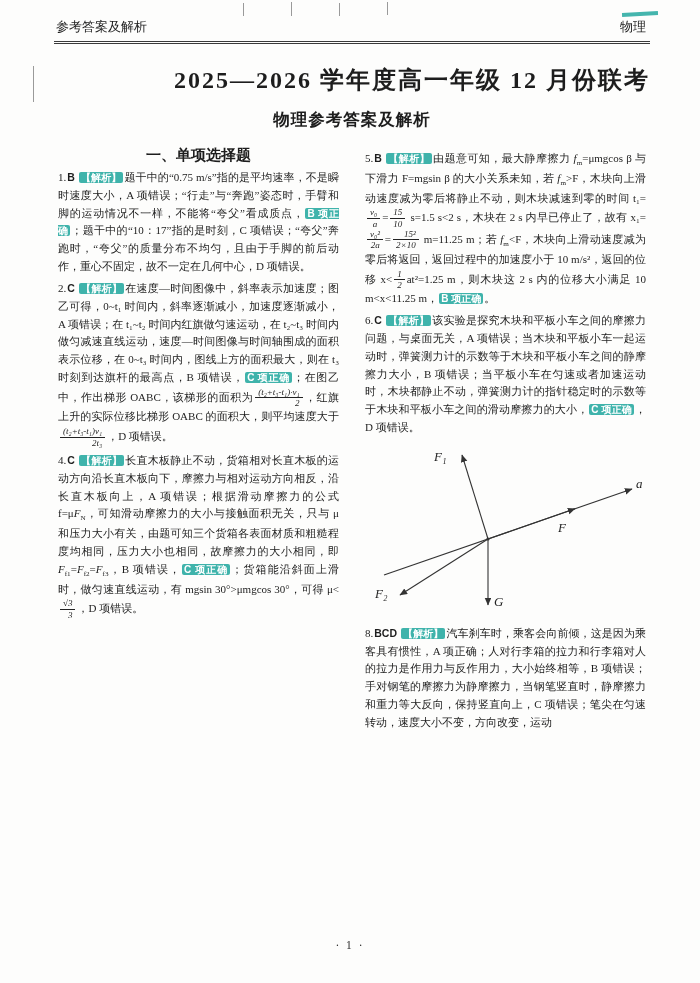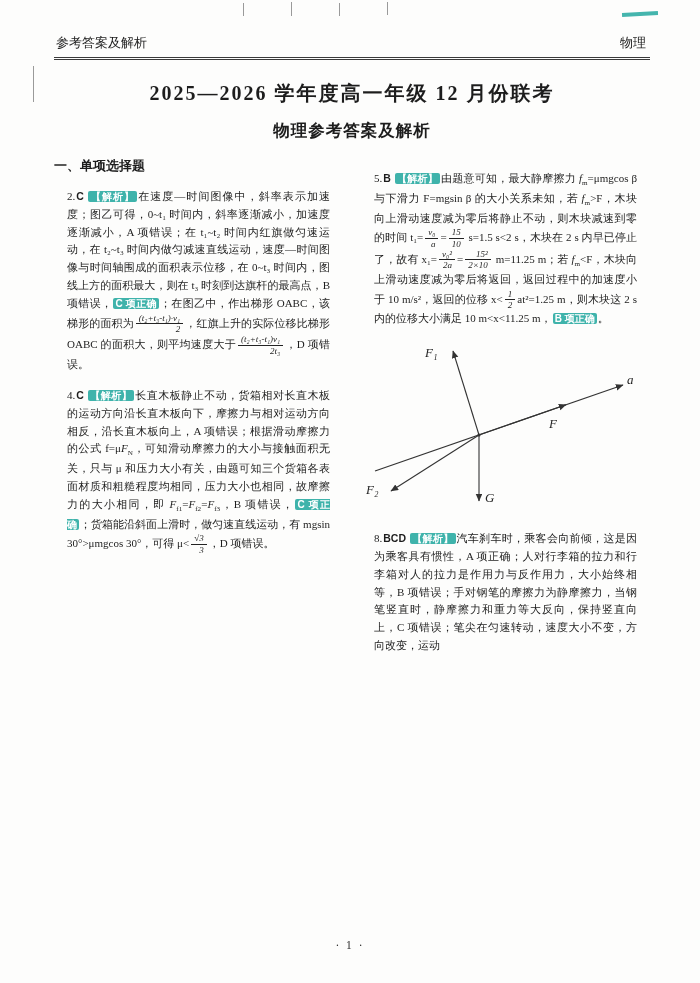--- a/index.html
+++ b/index.html
@@ -1,58 +1,59 @@
 <!DOCTYPE html>
 <html><head>
 <meta charset="utf-8">
 <style>
   html,body{margin:0;padding:0;background:#ececec;}
   .page{
     width:700px;height:983px;margin:0 auto;background:#fdfdfc;position:relative;
-    box-sizing:border-box;padding:34px 50px 0 54px;color:#1d1d1d;
+    box-sizing:border-box;padding:18px 50px 0 54px;color:#1d1d1d;
     font-family:"Liberation Serif","DejaVu Serif",serif;overflow:hidden;
   }
   .hdr{
     display:flex;justify-content:space-between;align-items:flex-end;
     font-size:13px;padding:0 4px 5px 2px;border-bottom:3px double #3b3b3b;
   }
   .title{
-    text-align:center;font-size:20px;font-weight:700;letter-spacing:2px;
+    text-align:right;font-size:24px;font-weight:700;letter-spacing:2px;
     margin:20px 0 4px;font-family:"Liberation Serif","DejaVu Serif",serif;
   }
   .subtitle{
     text-align:center;font-size:16.5px;font-weight:700;margin:13px 0 0;letter-spacing:1px;
   }
   .cols{display:flex;gap:18px;margin-top:15px;}
   .col{flex:1;min-width:0;}
   .sec{
-    font-weight:700;font-size:13px;margin:0 0 3px;
+    font-weight:700;font-size:15px;margin:0 0 3px;
     font-family:"Liberation Sans","DejaVu Sans",sans-serif;
+    text-align:center;
   }
   .sec.mt{margin-top:8px;}
-  .item{margin:13px;font-size:11px;line-height:1.62;text-align:justify;}
+  .item{margin:4px;font-size:11px;line-height:1.62;text-align:justify;}
   .inum{letter-spacing:0;}
   .ians{
     font-weight:700;margin:0 3px 0 1px;font-size:10.5px;
     font-family:"Liberation Sans","DejaVu Sans",sans-serif;
   }
   .hl{
     background:#3fb3ab;color:#ffffff;font-weight:700;font-size:10px;
     padding:0 2px;border-radius:2px;margin:0 1px;
     font-family:"Liberation Sans","DejaVu Sans",sans-serif;
   }
   .mvar{font-style:italic;}
   .mvar sub{font-style:normal;font-size:0.65em;}
   .frac{
     display:inline-block;vertical-align:-0.65em;text-align:right;
     font-size:0.82em;line-height:1.15;margin:0 2px;font-style:italic;
   }
   .frac .fn{display:block;border-bottom:1px solid #222;padding:0 3px;}
   .frac .fd{display:block;padding:0 3px;}
-  .fig{text-align:left;margin:8px 0 4px;}
+  .fig{text-align:right;margin:8px 0 4px;}
   .fig svg line{stroke:#333;stroke-width:1.1;}
   .fig svg text{
     font-family:"Liberation Serif","DejaVu Serif",serif;
     font-style:italic;font-size:13px;fill:#222;
   }
   .footer{
     position:absolute;bottom:32px;left:0;right:0;text-align:center;
     font-size:11.5px;letter-spacing:2px;color:#2a2a2a;
   }
   .tick{position:absolute;background:#9a9a9a;}
@@ -74,26 +75,28 @@
     <span>参考答案及解析</span>
     <span>物理</span>
   </div>
 
   <h1 class="title">2025—2026 学年度高一年级 12 月份联考</h1>
   <h2 class="subtitle">物理参考答案及解析</h2>
 
   <div class="cols">
     <div class="col">
       <div class="sec">一、单项选择题</div>
+      <p class="item"><span class="inum">1.</span><span class="ians">B</span><span class="hl">【解析】</span>题干中的“0.75 m/s”指的是平均速率，不是瞬时速度大小，A 项错误；“行走”与“奔跑”姿态时，手臂和脚的运动情况不一样，不能将“夸父”看成质点，<span class="hl">B 项正确</span>；题干中的“10：17”指的是时刻，C 项错误；“夸父”奔跑时，“夸父”的质量分布不均匀，且由于手脚的前后动作，重心不固定，故不一定在几何中心，D 项错误。</p>
       <p class="item"><span class="inum">2.</span><span class="ians">C</span><span class="hl">【解析】</span>在速度—时间图像中，斜率表示加速度；图乙可得，0~t₁ 时间内，斜率逐渐减小，加速度逐渐减小，A 项错误；在 t₁~t₂ 时间内红旗做匀速运动，在 t₂~t₃ 时间内做匀减速直线运动，速度—时间图像与时间轴围成的面积表示位移，在 0~t₃ 时间内，图线上方的面积最大，则在 t₃ 时刻到达旗杆的最高点，B 项错误，<span class="hl">C 项正确</span>；在图乙中，作出梯形 OABC，该梯形的面积为<span class="frac"><span class="fn">(t₂+t₃-t₁)·v₁</span><span class="fd">2</span></span>，红旗上升的实际位移比梯形 OABC 的面积大，则平均速度大于<span class="frac"><span class="fn">(t₂+t₃-t₁)v₁</span><span class="fd">2t₃</span></span>，D 项错误。</p>
       <p class="item"><span class="inum">4.</span><span class="ians">C</span><span class="hl">【解析】</span>长直木板静止不动，货箱相对长直木板的运动方向沿长直木板向下，摩擦力与相对运动方向相反，沿长直木板向上，A 项错误；根据滑动摩擦力的公式 f=μ<span class="mvar">F<sub>N</sub></span>，可知滑动摩擦力的大小与接触面积无关，只与 μ 和压力大小有关，由题可知三个货箱各表面材质和粗糙程度均相同，压力大小也相同，故摩擦力的大小相同，即 <span class="mvar">F<sub>f1</sub></span>=<span class="mvar">F<sub>f2</sub></span>=<span class="mvar">F<sub>f3</sub></span>，B 项错误，<span class="hl">C 项正确</span>；货箱能沿斜面上滑时，做匀速直线运动，有 mgsin 30°&gt;μmgcos 30°，可得 μ&lt;<span class="frac"><span class="fn">√3</span><span class="fd">3</span></span>，D 项错误。</p>
     </div>
 
     <div class="col">
       <p class="item"><span class="inum">5.</span><span class="ians">B</span><span class="hl">【解析】</span>由题意可知，最大静摩擦力 <span class="mvar">f<sub>m</sub></span>=μmgcos β 与下滑力 F=mgsin β 的大小关系未知，若 <span class="mvar">f<sub>m</sub></span>&gt;F，木块向上滑动速度减为零后将静止不动，则木块减速到零的时间 t₁=<span class="frac"><span class="fn">v₀</span><span class="fd">a</span></span>=<span class="frac"><span class="fn">15</span><span class="fd">10</span></span> s=1.5 s&lt;2 s，木块在 2 s 内早已停止了，故有 x₁=<span class="frac"><span class="fn">v₀²</span><span class="fd">2a</span></span>=<span class="frac"><span class="fn">15²</span><span class="fd">2×10</span></span> m=11.25 m；若 <span class="mvar">f<sub>m</sub></span>&lt;F，木块向上滑动速度减为零后将返回，返回过程中的加速度小于 10 m/s²，返回的位移 x&lt;<span class="frac"><span class="fn">1</span><span class="fd">2</span></span>at²=1.25 m，则木块这 2 s 内的位移大小满足 10 m&lt;x&lt;11.25 m，<span class="hl">B 项正确</span>。</p>
+      <p class="item"><span class="inum">6.</span><span class="ians">C</span><span class="hl">【解析】</span>该实验是探究木块和平板小车之间的摩擦力问题，与桌面无关，A 项错误；当木块和平板小车一起运动时，弹簧测力计的示数等于木块和平板小车之间的静摩擦力大小，B 项错误；当平板小车在匀速或者加速运动时，木块都静止不动，弹簧测力计的指针稳定时的示数等于木块和平板小车之间的滑动摩擦力的大小，<span class="hl">C 项正确</span>，D 项错误。</p>
 
       <div class="fig">
         <svg width="280" height="172" viewBox="0 0 280 172">
           <defs>
             <marker id="ar" markerWidth="9" markerHeight="8" refX="6.5" refY="3" orient="auto">
               <path d="M0,0 L7,3 L0,6 z" fill="#333"></path>
             </marker>
           </defs>
           <line x1="14" y1="130" x2="262" y2="44" marker-end="url(#ar)"></line>
           <line x1="118" y1="94" x2="205" y2="63.8" marker-end="url(#ar)"></line>

